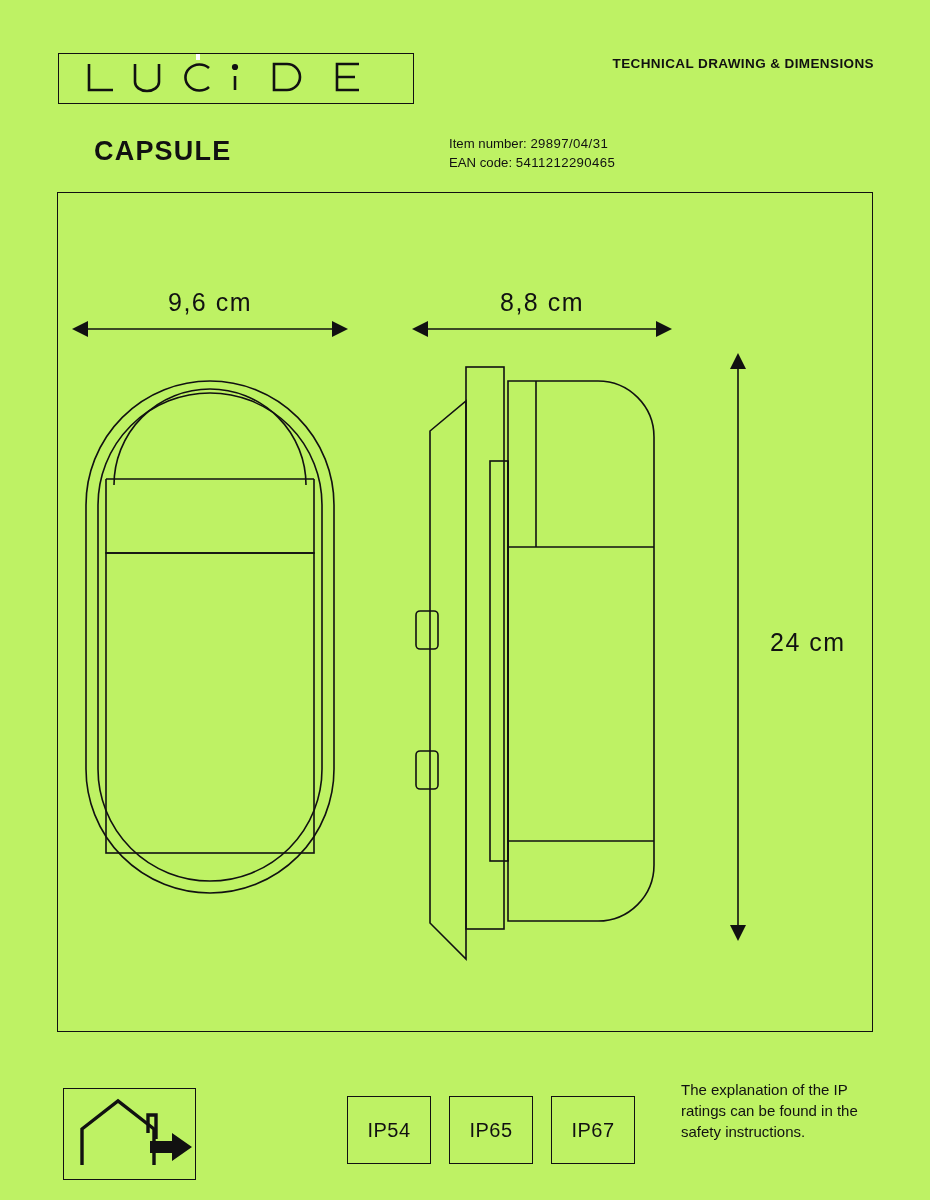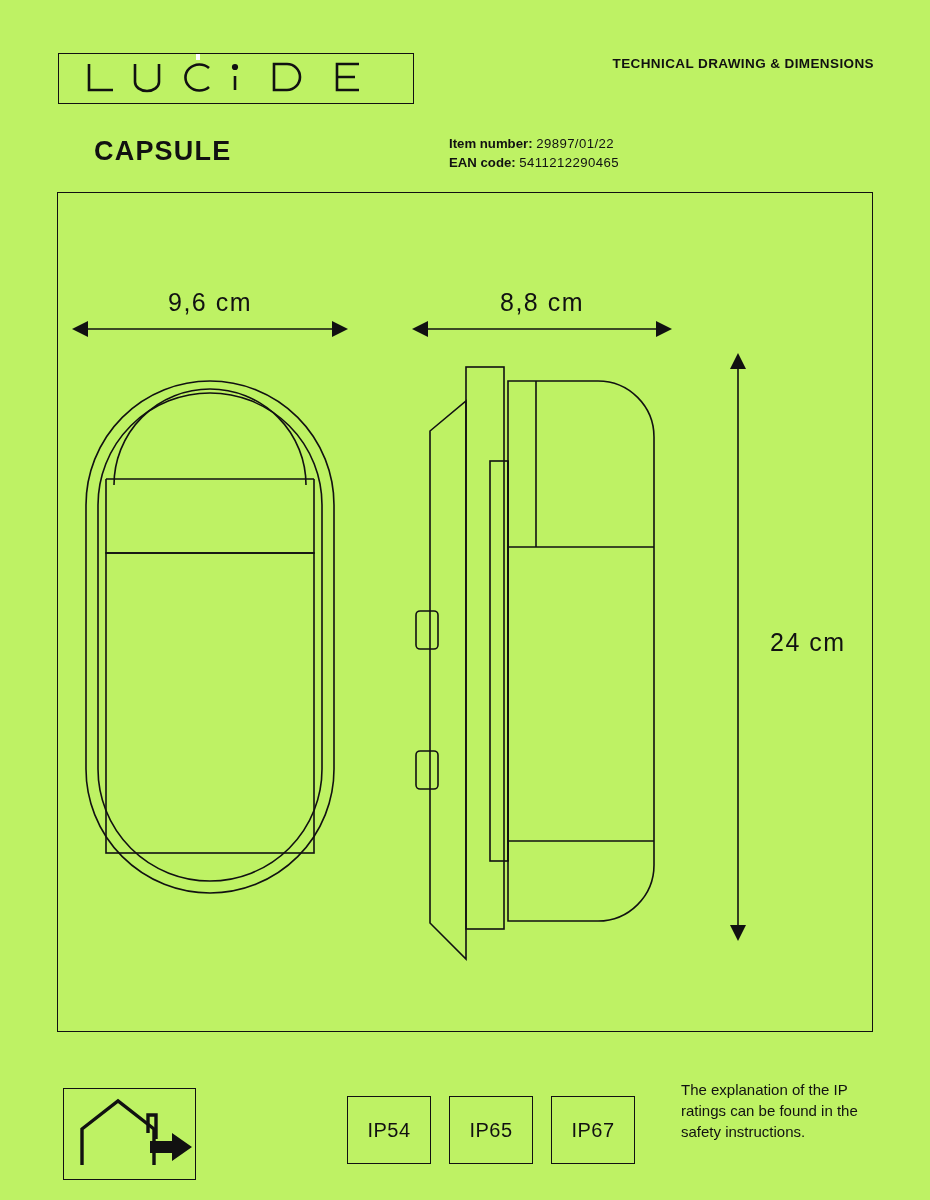--- a/index.html
+++ b/index.html
@@ -56,21 +56,21 @@
 
   .meta {
     position: absolute;
     left: 449px;
     top: 134px;
     font-size: 13.2px;
     line-height: 19px;
     color: #111;
   }
   .meta .row { white-space: nowrap; }
-  .meta .k { font-weight: bold; }
+  .meta .k { font-weight: normal; }
   .meta .v { letter-spacing: 0.4px; }
 
   
   .frame {
     position: absolute;
     left: 57px;
     top: 192px;
     width: 816px;
     height: 840px;
     border: 1.4px solid #111;
@@ -147,21 +147,21 @@
     </svg>
   </div>
 
   <div class="header-caption">TECHNICAL DRAWING &amp; DIMENSIONS</div>
 
   <div class="product-title">CAPSULE</div>
 
   <div class="meta">
     <div class="row">
       <span class="k">Item number:</span>
-      <span class="v">29897/01/22</span>
+      <span class="v">29897/04/31</span>
     </div>
     <div class="row">
       <span class="k">EAN code:</span>
       <span class="v">5411212290465</span>
     </div>
   </div>
 
   <div class="frame">
     <svg width="814" height="838" viewBox="0 0 814 838">
       <defs>

